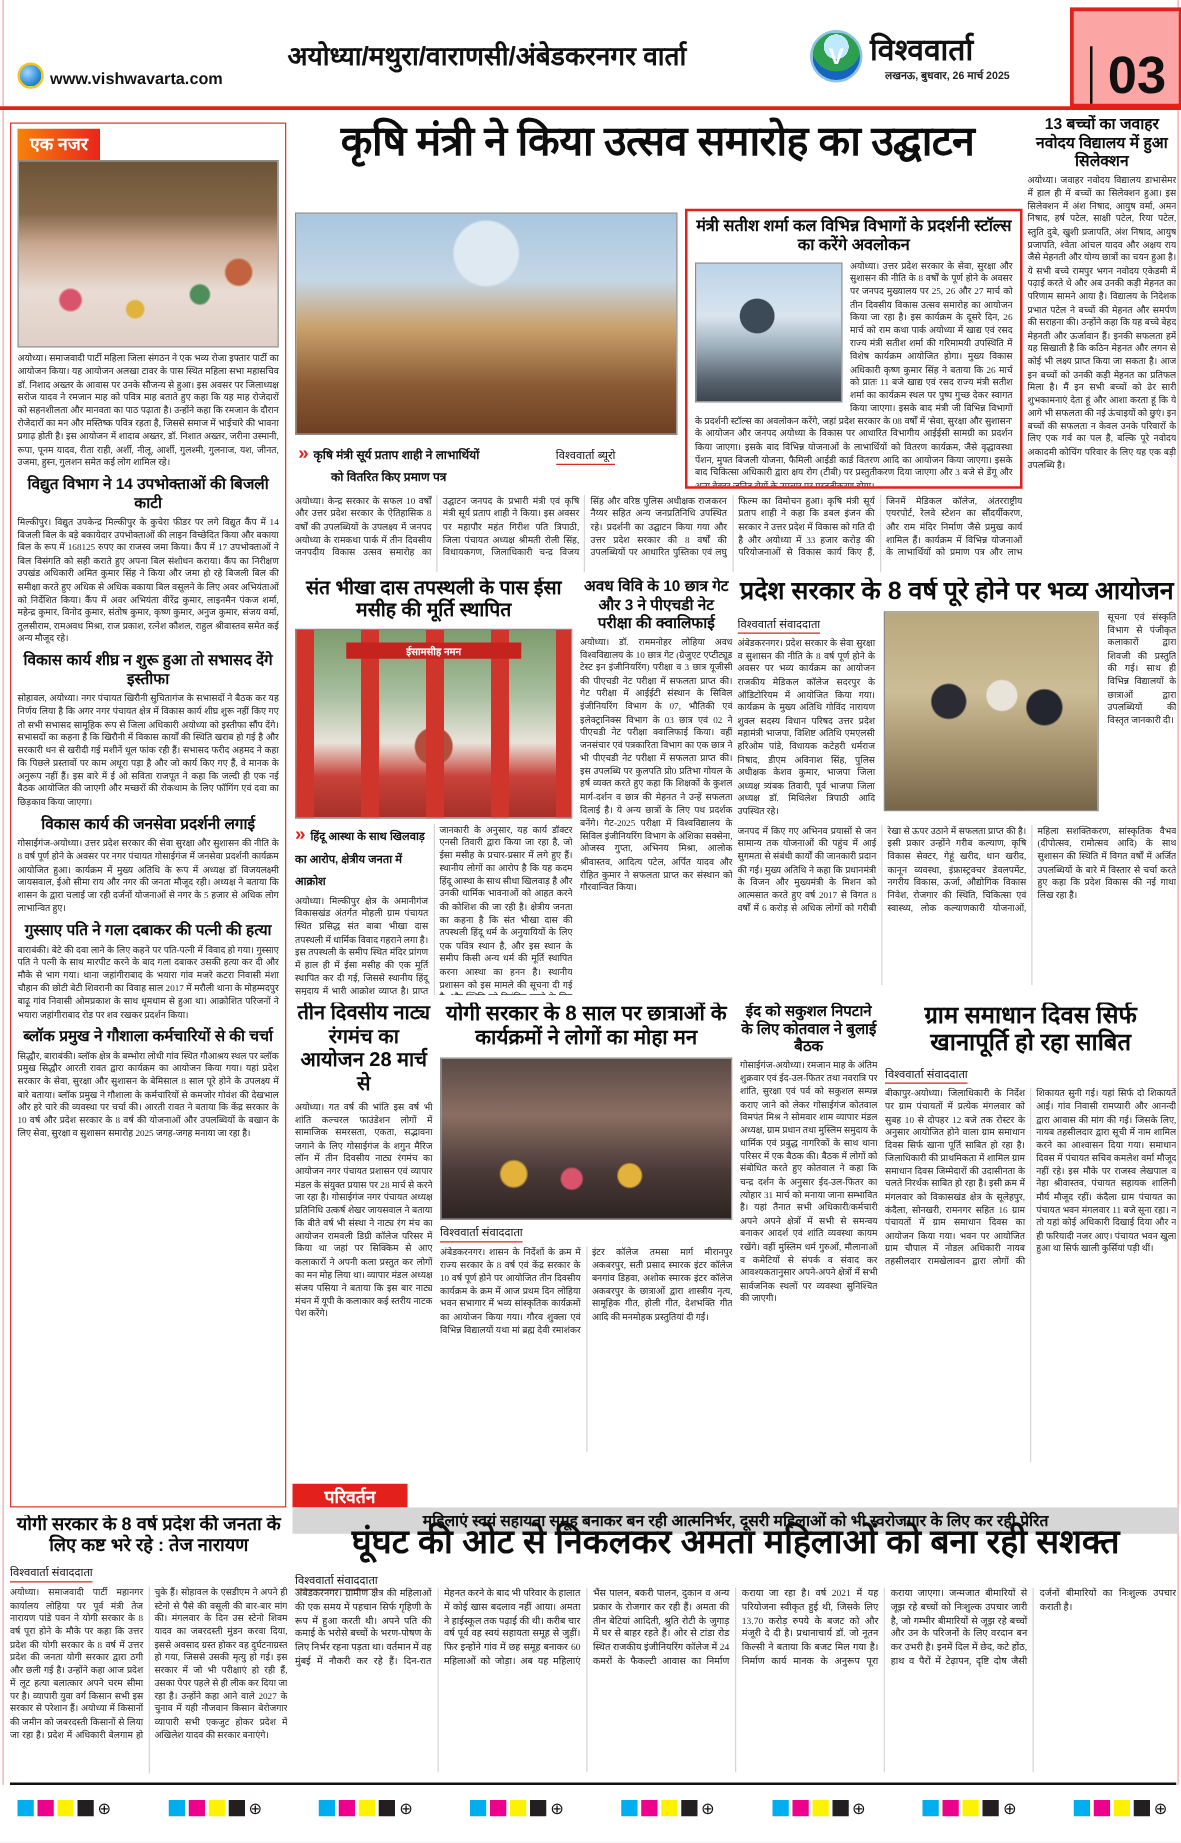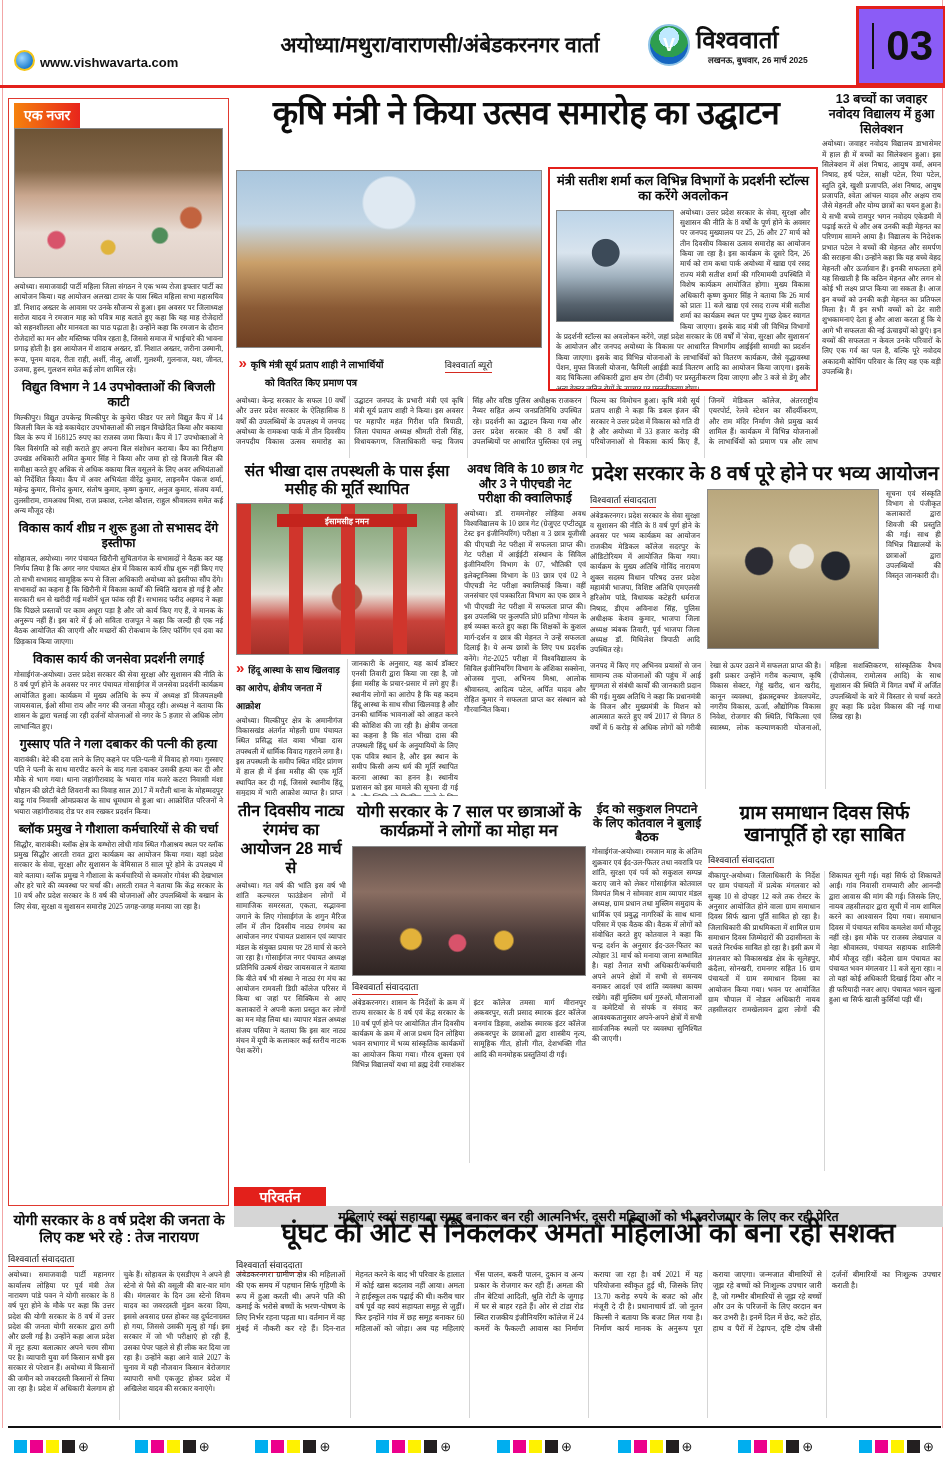--- a/index.html
+++ b/index.html
@@ -5,28 +5,28 @@
   html,body{margin:0;padding:0;background:#e9e9e9;}
   .page{position:relative;width:945px;height:1474px;background:#fff;margin:0 auto;
         font-family:"Liberation Serif",serif;color:#1a1a1a;overflow:hidden;}
   .abs{position:absolute;}
   .rail{position:absolute;top:0;bottom:46px;width:1px;background:#f2a6a6;}
   
   .site{font-family:"Liberation Sans",sans-serif;font-weight:bold;font-size:13px;color:#111;}
   .e-icon{display:inline-block;width:17px;height:17px;border-radius:50%;
           background:radial-gradient(circle at 35% 35%,#9fd8ff,#1e7fd0 70%);
           border:2px solid #f5c518;vertical-align:-4px;margin-right:5px;}
-  .region{font-family:"Liberation Sans",sans-serif;font-weight:bold;font-size:21px;color:#111;text-align:center;}
+  .region{font-family:"Liberation Sans",sans-serif;font-weight:bold;font-size:21px;color:#111;}
   .brand{font-family:"Liberation Sans",sans-serif;font-weight:bold;font-size:24px;color:#111;}
   .edition{font-family:"Liberation Sans",sans-serif;font-size:8.5px;font-weight:bold;color:#222;margin-left:11px;}
   .logo-circle{width:38px;height:38px;border-radius:50%;
         background:radial-gradient(circle at 50% 30%,#bfe9ff 0 30%,#2e9e4f 31% 60%,#1565c0 61%);
         border:2px solid #8ec3e6;display:flex;align-items:center;justify-content:center;
         color:#fff;font-family:"Liberation Sans",sans-serif;font-weight:bold;font-size:18px;}
-  .pageno-box{border:3px solid #e3201b;display:flex;align-items:center;justify-content:flex-end;background:#8b5cf6;}
+  .pageno-box{border:3px solid #e3201b;display:flex;align-items:flex-end;justify-content:flex-end;background:#fca5a5;}
   .pageno{font-family:"Liberation Sans",sans-serif;font-weight:bold;font-size:42px;color:#111;
           border-left:2px solid #111;padding:2px 10px 2px 12px;line-height:1;}
   .red-rule{background:#e3201b;}
   
   .hl{font-family:"Liberation Sans",sans-serif;font-weight:bold;color:#0d0d0d;text-align:center;line-height:1.18;}
   .body-txt{font-size:7.3px;line-height:1.42;text-align:justify;color:#222;}
   .byline{font-family:"Liberation Sans",sans-serif;font-weight:normal;font-size:9px;color:#111;
           border-bottom:1.5px solid #d42a20;display:inline-block;padding-bottom:1px;margin:2px 0 3px 0;}
   .quote{color:#e3201b;font-family:"Liberation Sans",sans-serif;font-weight:bold;font-size:15px;line-height:1;}
   .caption{font-family:"Liberation Sans",sans-serif;font-weight:bold;font-size:9.6px;color:#111;line-height:1.3;}
@@ -181,21 +181,21 @@
     </div>
     <div class="cols3 body-txt clip" style="margin-top:5px;height:128px;">जनपद में किए गए अभिनव प्रयासों से जन सामान्य तक योजनाओं की पहुंच में आई सुगमता से संबंधी कार्यों की जानकारी प्रदान की गई। मुख्य अतिथि ने कहा कि प्रधानमंत्री के विजन और मुख्यमंत्री के मिशन को आत्मसात करते हुए वर्ष 2017 से विगत 8 वर्षों में 6 करोड़ से अधिक लोगों को गरीबी रेखा से ऊपर उठाने में सफलता प्राप्त की है। इसी प्रकार उन्होंने गरीब कल्याण, कृषि विकास सेक्टर, गेहूं खरीद, धान खरीद, कानून व्यवस्था, इंफ्रास्ट्रक्चर डेवलपमेंट, नगरीय विकास, ऊर्जा, औद्योगिक विकास निवेश, रोजगार की स्थिति, चिकित्सा एवं स्वास्थ्य, लोक कल्याणकारी योजनाओं, महिला सशक्तिकरण, सांस्कृतिक वैभव (दीपोत्सव, रामोत्सव आदि) के साथ सुशासन की स्थिति में विगत वर्षों में अर्जित उपलब्धियों के बारे में विस्तार से चर्चा करते हुए कहा कि प्रदेश विकास की नई गाथा लिख रहा है।</div>
   </div>
 
   <div class="abs clip" style="left:236px;top:802px;width:110px;height:380px;">
     <div class="hl" style="font-size:16px;margin-bottom:3px;">तीन दिवसीय नाट्य रंगमंच का आयोजन 28 मार्च से</div>
     <div class="body-txt">अयोध्या। गत वर्ष की भांति इस वर्ष भी शांति कल्चरल फाउंडेशन लोगों में सामाजिक समरसता, एकता, सद्भावना जगाने के लिए गोसाईगंज के शगुन मैरिज लॉन में तीन दिवसीय नाट्य रंगमंच का आयोजन नगर पंचायत प्रशासन एवं व्यापार मंडल के संयुक्त प्रयास पर 28 मार्च से करने जा रहा है। गोसाईगंज नगर पंचायत अध्यक्ष प्रतिनिधि उत्कर्ष शेखर जायसवाल ने बताया कि बीते वर्ष भी संस्था ने नाट्य रंग मंच का आयोजन रामवली डिग्री कॉलेज परिसर में किया था जहां पर सिक्किम से आए कलाकारों ने अपनी कला प्रस्तुत कर लोगों का मन मोह लिया था। व्यापार मंडल अध्यक्ष संजय पसिया ने बताया कि इस बार नाट्य मंचन में यूपी के कलाकार कई स्तरीय नाटक पेश करेंगे।</div>
   </div>
 
   <div class="abs clip" style="left:352px;top:802px;width:234px;height:380px;">
-    <div class="hl" style="font-size:16.5px;">योगी सरकार के 7 साल पर छात्राओं के कार्यक्रमों ने लोगों का मोहा मन</div>
+    <div class="hl" style="font-size:16.5px;">योगी सरकार के 8 साल पर छात्राओं के कार्यक्रमों ने लोगों का मोहा मन</div>
     <div class="photo ph-stage" style="width:234px;height:130px;margin-top:5px;"></div>
     <span class="byline">विश्ववार्ता संवाददाता</span>
     <div class="cols2 body-txt clip" style="height:165px;">अंबेडकरनगर। शासन के निर्देशों के क्रम में राज्य सरकार के 8 वर्ष एवं केंद्र सरकार के 10 वर्ष पूर्ण होने पर आयोजित तीन दिवसीय कार्यक्रम के क्रम में आज प्रथम दिन लोहिया भवन सभागार में भव्य सांस्कृतिक कार्यक्रमों का आयोजन किया गया। गौरव शुक्ला एवं विभिन्न विद्यालयों यथा मां ब्रह्म देवी रमाशंकर इंटर कॉलेज तमसा मार्ग मीरानपुर अकबरपुर, सती प्रसाद स्मारक इंटर कॉलेज बनगांव डिहवा, अशोक स्मारक इंटर कॉलेज अकबरपुर के छात्राओं द्वारा शास्त्रीय नृत्य, सामूहिक गीत, होली गीत, देशभक्ति गीत आदि की मनमोहक प्रस्तुतियां दी गईं।</div>
   </div>
 
   <div class="abs clip" style="left:592px;top:802px;width:110px;height:380px;">
     <div class="hl" style="font-size:12px;margin-bottom:3px;">ईद को सकुशल निपटाने के लिए कोतवाल ने बुलाई बैठक</div>
     <div class="body-txt">गोसाईगंज-अयोध्या। रमजान माह के अंतिम शुक्रवार एवं ईद-उल-फितर तथा नवरात्रि पर शांति, सुरक्षा एवं पर्व को सकुशल सम्पन्न कराए जाने को लेकर गोसाईगंज कोतवाल विमपंत मिश्र ने सोमवार शाम व्यापार मंडल अध्यक्ष, ग्राम प्रधान तथा मुस्लिम समुदाय के धार्मिक एवं प्रबुद्ध नागरिकों के साथ थाना परिसर में एक बैठक की। बैठक में लोगों को संबोधित करते हुए कोतवाल ने कहा कि चन्द्र दर्शन के अनुसार ईद-उल-फितर का त्योहार 31 मार्च को मनाया जाना सम्भावित है। यहां तैनात सभी अधिकारी/कर्मचारी अपने अपने क्षेत्रों में सभी से समन्वय बनाकर आदर्श एवं शांति व्यवस्था कायम रखेंगे। वहीं मुस्लिम धर्म गुरुओं, मौलानाओं व कमेटियों से संपर्क व संवाद कर आवश्यकतानुसार अपने-अपने क्षेत्रों में सभी सार्वजनिक स्थलों पर व्यवस्था सुनिश्चित की जाएगी।</div>
   </div>
 

